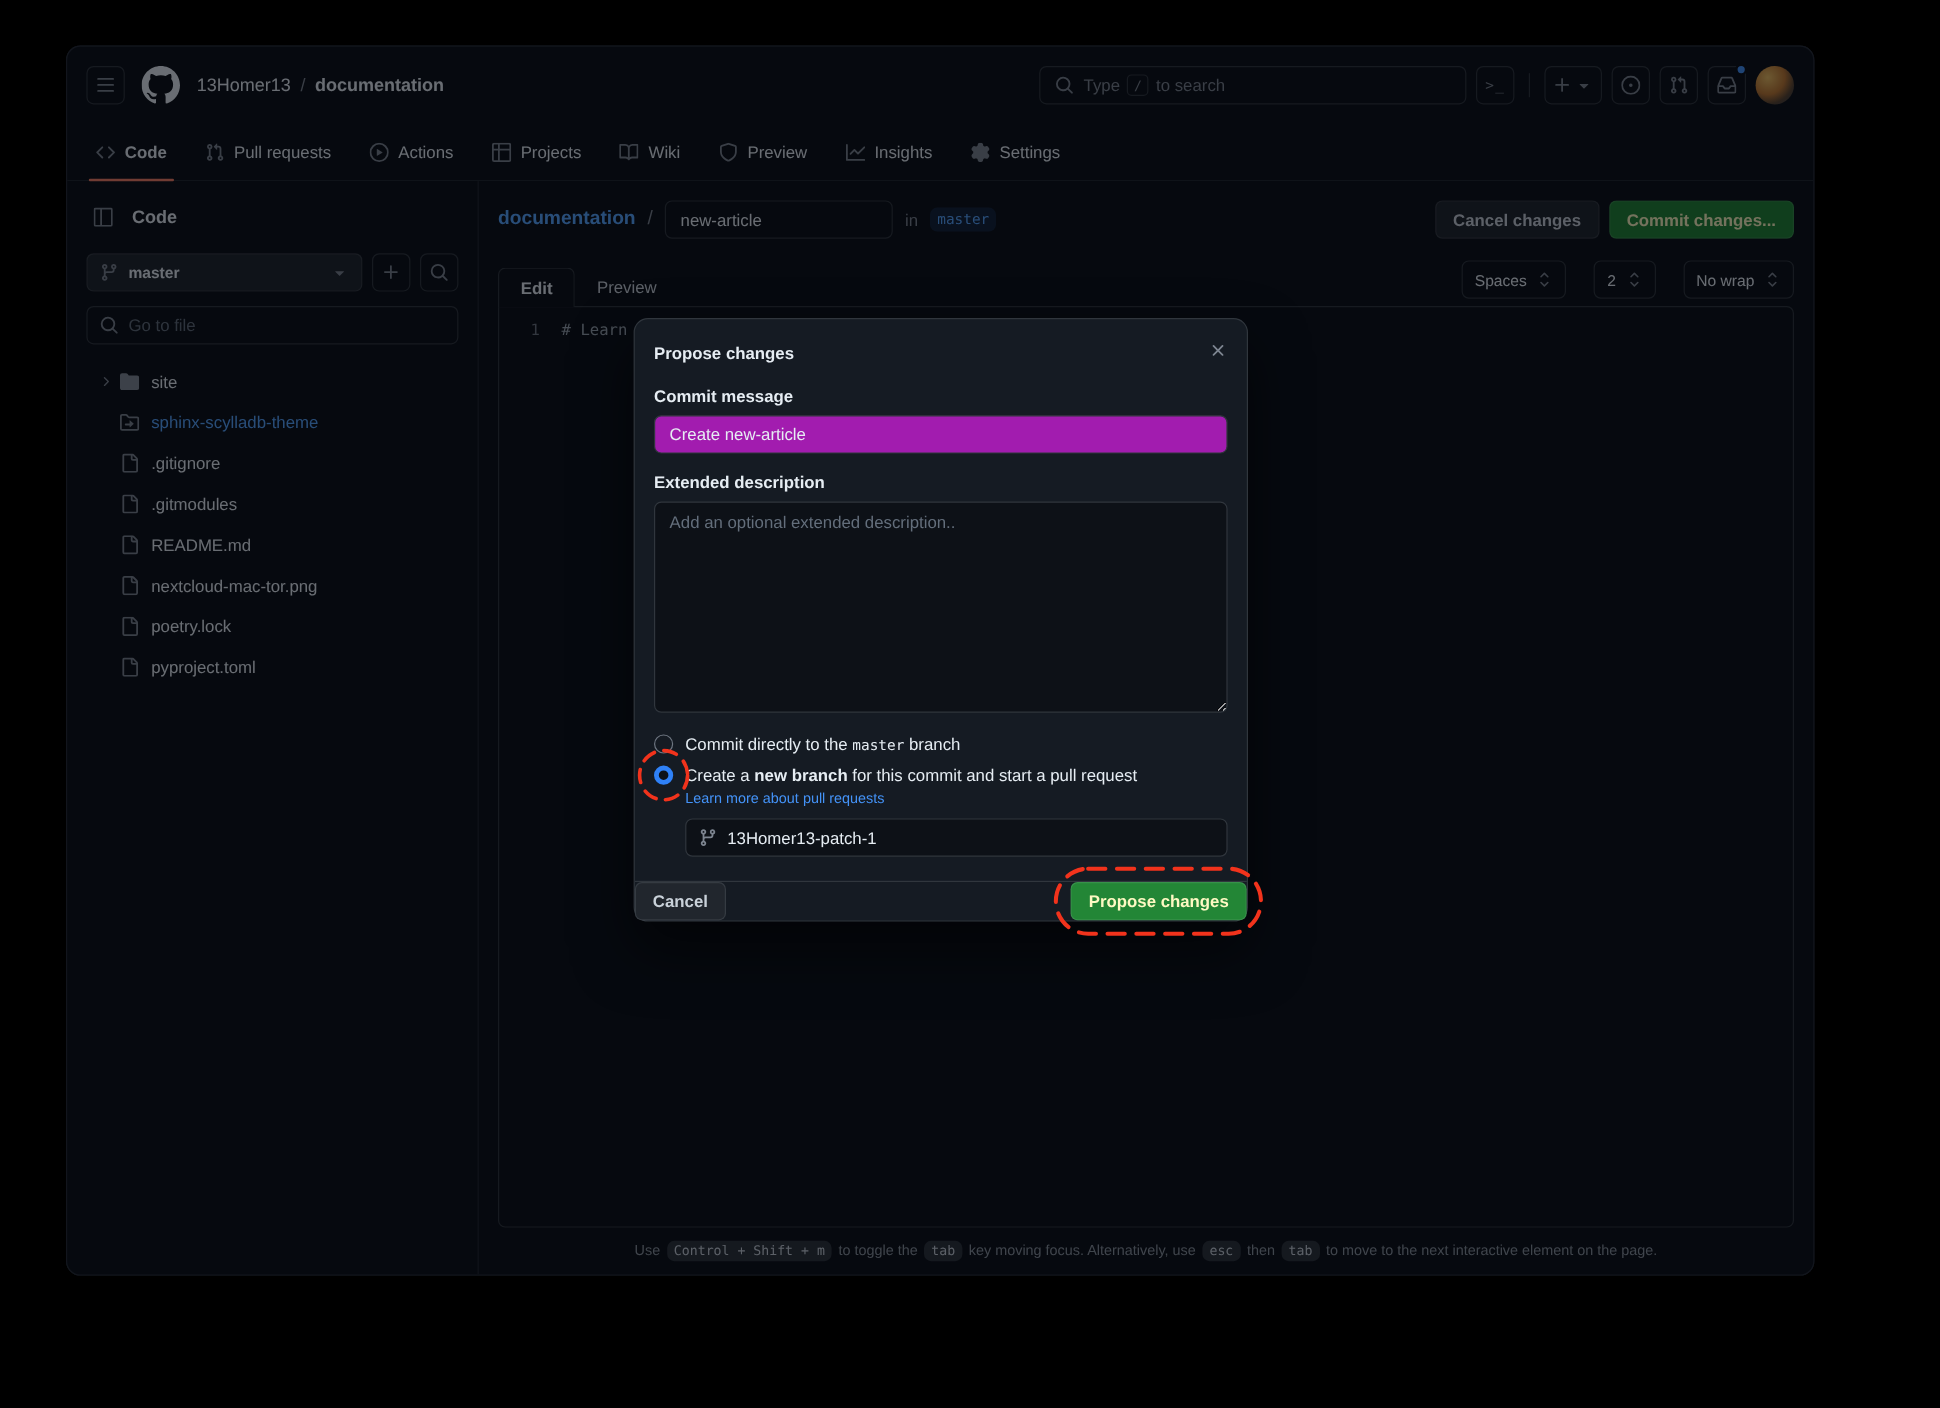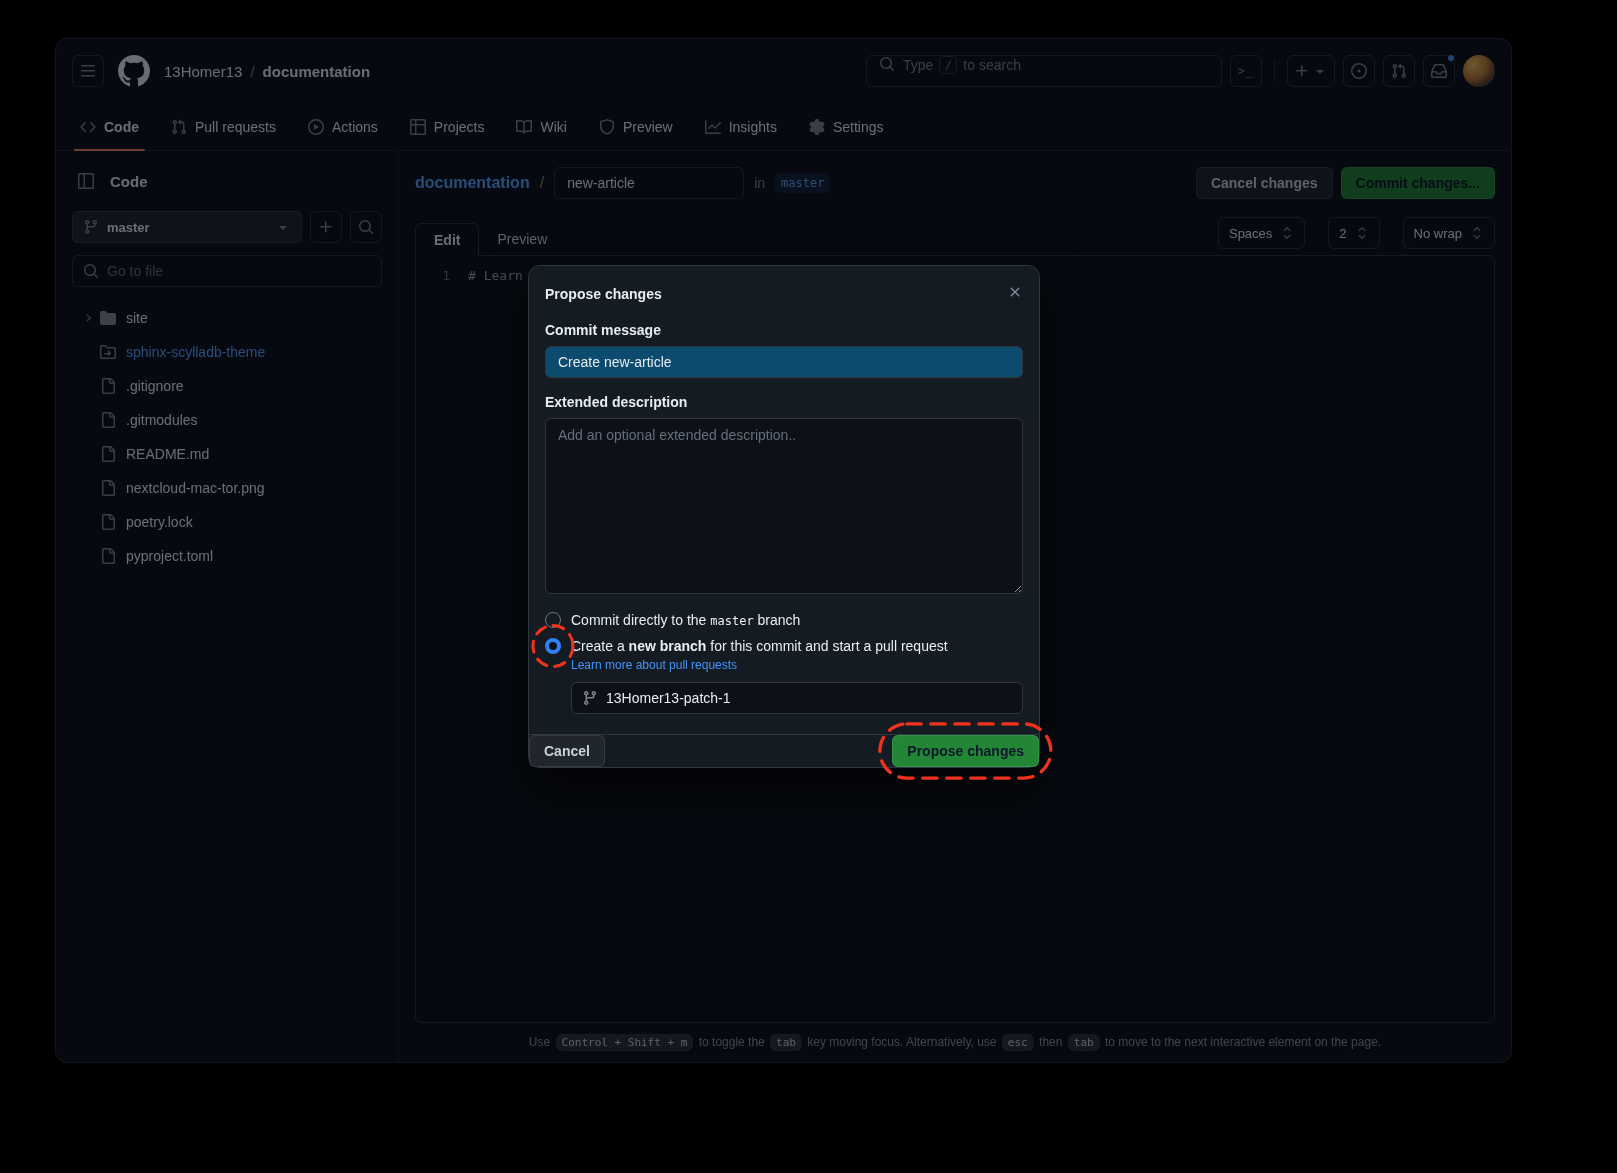--- a/index.html
+++ b/index.html
@@ -15,21 +15,21 @@
 
 
 .app-header{display:flex;align-items:center;gap:14px;padding:16px;height:64px;flex:none}
 .ghost-btn{width:32px;height:32px;border:1px solid #30363d;border-radius:6px;display:flex;align-items:center;justify-content:center;color:#7d8590;flex:none}
 .gh-logo{color:#e6edf3;display:flex}
 .gh-logo svg{width:32px;height:32px}
 .breadcrumb{display:flex;gap:8px;font-size:15px}
 .bc-slash{color:#7d8590}
 .bc-repo-name{font-weight:600}
 .header-right{margin-left:auto;display:flex;align-items:center;gap:8px}
-.search-box{width:356px;height:32px;border:1px solid #30363d;border-radius:6px;display:flex;align-items:flex-start;gap:8px;padding:0 12px;color:#7d8590}
+.search-box{width:356px;height:32px;border:1px solid #30363d;border-radius:6px;display:flex;align-items:center;gap:8px;padding:0 12px;color:#7d8590}
 .search-ph{display:flex;align-items:center;gap:6px}
 .slash-key{width:18px;height:18px;border:1px solid #30363d;border-radius:4px;display:flex;align-items:center;justify-content:center;font-size:11px;font-family:"DejaVu Sans Mono",monospace}
 .cmd-glyph{font-family:"DejaVu Sans Mono",monospace;font-size:12px;letter-spacing:1px}
 .v-divider{width:1px;height:20px;background:#30363d;margin:0 4px}
 .wide{width:48px;gap:2px}
 .notif{position:relative}
 .notif-dot{position:absolute;top:-3px;right:-2px;width:10px;height:10px;border-radius:50%;background:#4493f8;border:2px solid #0d1117}
 .avatar{width:32px;height:32px;border-radius:50%;background:radial-gradient(circle at 32% 30%,#eec063 0%,#c07a33 45%,#5a4632 70%,#2c3844 100%);flex:none}
 
 
@@ -64,21 +64,21 @@
 
 .main{flex:1;min-width:0;display:flex;flex-direction:column;padding:16px 16px 8px}
 .file-header-row{display:flex;align-items:center;gap:10px;margin-bottom:18px}
 .bc-repo{color:#58a6ff;font-weight:600;font-size:16px}
 .bc-sep{color:#7d8590;font-size:16px}
 .filename-input{width:190px;height:32px;border:1px solid #30363d;border-radius:6px;padding:0 12px}
 .bc-in{color:#7d8590}
 .branch-pill{font-family:"DejaVu Sans Mono",monospace;font-size:12px;color:#58a6ff;background:rgba(56,139,253,0.15);border-radius:6px;padding:3px 6px}
 .header-actions{margin-left:auto;display:flex;gap:8px}
 .btn{height:32px;padding:0 14px;border-radius:6px;background:#21262d;border:1px solid rgba(240,246,252,0.1);color:#c9d1d9;font-weight:600;display:inline-flex;align-items:center;justify-content:center;white-space:nowrap}
-.btn-primary{background:#238636;color:#0f172a}
+.btn-primary{background:#238636;color:#fef9c3}
 .toolbar-row{display:flex;align-items:center}
 .edit-tabs{display:flex;align-self:flex-end}
 .tab-edit{padding:8px 18px;background:#0d1117;border:1px solid #30363d;border-bottom:none;border-radius:6px 6px 0 0;font-weight:600;position:relative;z-index:2;margin-bottom:-1px}
 .tab-preview{padding:8px 18px;color:#c9d1d9}
 .toolbar-selects{margin-left:auto;display:flex;gap:23px;padding-bottom:6px}
 .select-btn{height:32px;display:inline-flex;align-items:center;gap:8px;padding:0 10px;border:1px solid #30363d;border-radius:6px;font-size:13px}
 .updown{color:#7d8590;display:flex}
 .updown svg{width:14px;height:14px}
 .editor-box{flex:1;border:1px solid #30363d;border-radius:0 6px 6px 6px;padding:10px 0;font-family:"DejaVu Sans Mono",monospace;font-size:13px;overflow:hidden;position:relative;z-index:1}
 .code-line{display:flex;line-height:20px}
@@ -89,21 +89,21 @@
 
 
 .backdrop{position:absolute;left:55px;top:38px;width:1457px;height:1025px;background:rgba(1,4,9,0.55);border-radius:12px;z-index:5}
 .modal{position:absolute;left:528px;top:265px;width:512px;background:#151b23;border:1px solid #30363d;border-radius:12px;z-index:10;box-shadow:0 24px 48px rgba(0,0,0,0.55)}
 .modal-header{display:flex;align-items:center;justify-content:space-between;padding:16px 16px 8px}
 .modal-title{font-weight:600}
 .modal-close{width:28px;height:28px;display:flex;align-items:center;justify-content:center;color:#7d8590;border-radius:6px;margin:-4px -6px 0 0}
 .modal-body{padding:8px 16px 20px}
 .form-label{display:block;font-weight:600;margin:0 0 8px}
 .mt16{margin-top:16px}
-.text-input{width:100%;height:32px;background:#0c4a6e;border:1px solid #30363d;border-radius:6px;padding:12px 12px}
+.text-input{width:100%;height:32px;background:#a21caf;border:1px solid #30363d;border-radius:6px;padding:12px 12px}
 .textarea{width:100%;height:176px;background:#0d1117;border:1px solid #30363d;border-radius:6px;padding:8px 12px;resize:vertical;font-family:inherit;display:block}
 .radio-row{display:flex;align-items:center;gap:10px;position:relative;margin-top:18px}
 .radio-row+.radio-row{margin-top:10px}
 .radio{width:16px;height:16px;border-radius:50%;flex:none}
 .radio-unchecked{border:1px solid #6e7681}
 .radio-checked{border:4px solid #2f81f7;background:#0d1117}
 .radio-label .mono{font-family:"DejaVu Sans Mono",monospace;font-size:12px}
 .learn-more{display:block;margin:4px 0 0 26px;font-size:12px;color:#4493f8;width:max-content}
 .branch-input-row{margin:10px 0 0 26px;height:32px;display:flex;align-items:center;gap:8px;background:#0d1117;border:1px solid #30363d;border-radius:6px;padding:0 10px;color:#7d8590}
 .branch-input-row input{flex:1;min-width:0}

